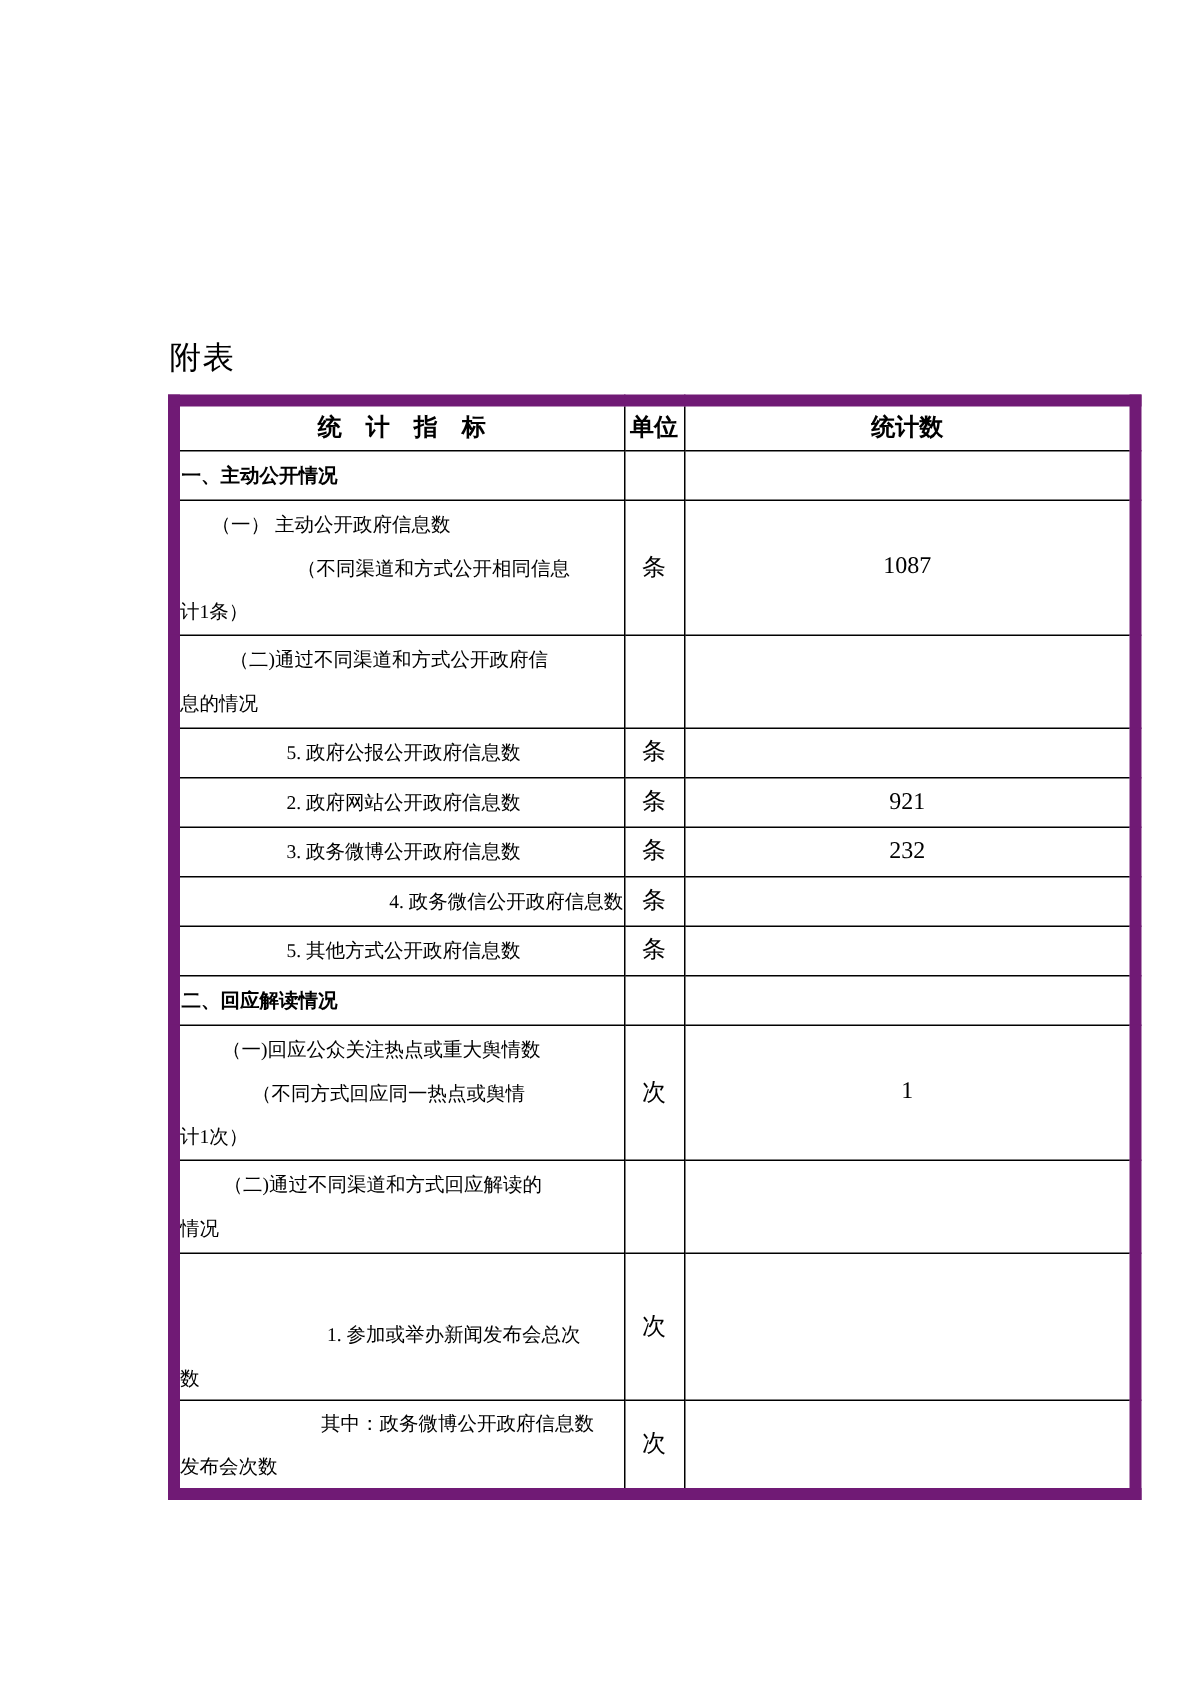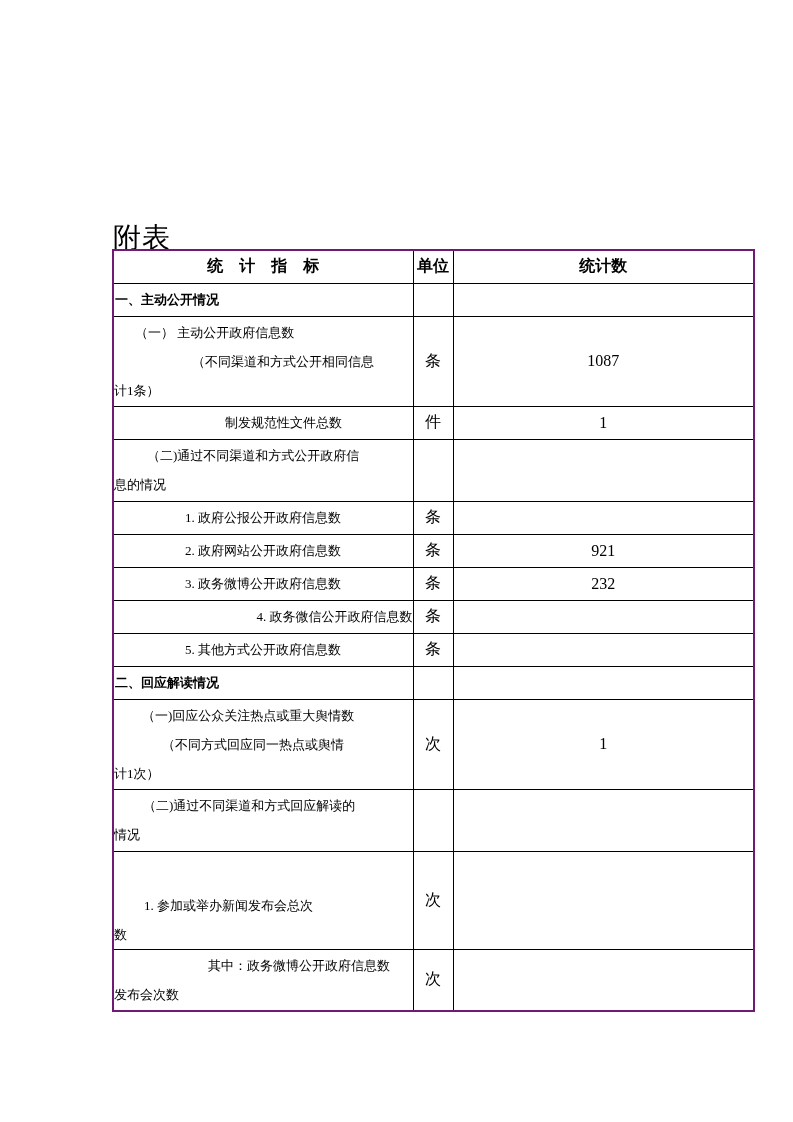--- a/index.html
+++ b/index.html
@@ -3,26 +3,26 @@
 <meta charset="utf-8">
 <style>
   html,body{margin:0;padding:0;}
   body{
     width:793px;height:1122px;background:#ffffff;position:relative;
     font-family:"Liberation Serif", serif;color:#000;
     -webkit-font-smoothing:antialiased;
   }
   .doc-title{
     position:absolute;left:113px;top:224px;
-    font-size:28px;line-height:28px;letter-spacing:1px;
+    font-size:21px;line-height:28px;letter-spacing:1px;
   }
   table.appendix{
-    position:absolute;left:112px;top:249px;width:641px;
+    position:absolute;left:112px;top:263px;width:641px;
     border-collapse:collapse;table-layout:fixed;
-    border:2px solid #701a75;
+    border:8px solid #701a75;
   }
   table.appendix th, table.appendix td{
     border:1px solid #000;padding:0;overflow:hidden;
   }
   thead tr{height:33px;}
   th{
     font-family:"Liberation Sans", sans-serif;
     font-weight:bold;font-size:16px;text-align:center;vertical-align:middle;
   }
   tr.h1{height:33px;}
@@ -65,38 +65,31 @@
       </tr>
       <tr class="h3">
         <td class="c-ind">
           <div class="ind-line" style="padding-left: 21px;">（一） 主动公开政府信息数</div>
           <div class="ind-line" style="padding-left: 58px; margin-left: 20px;">（不同渠道和方式公开相同信息</div>
           <div class="ind-line" style="padding-left: 0px;">计1条）</div>
         </td>
         <td class="c-unit">条</td>
         <td class="c-val">1087</td>
       </tr>
-      <tr class="h1">
-        <td class="c-ind">
-          <div class="ind-line" style="padding-left: 111px;">制发规范性文件总数</div>
-        </td>
-        <td class="c-unit">件</td>
-        <td class="c-val">1</td>
-      </tr>
       <tr class="h2">
         <td class="c-ind">
           <div class="ind-line" style="padding-left: 33px;">（二)通过不同渠道和方式公开政府信</div>
           <div class="ind-line" style="padding-left: 0px;">息的情况</div>
         </td>
         <td class="c-unit"></td>
         <td class="c-val"></td>
       </tr>
       <tr class="h1">
         <td class="c-ind">
-          <div class="ind-line" style="padding-left: 71px;">1. 政府公报公开政府信息数</div>
+          <div class="ind-line" style="padding-left: 71px;">5. 政府公报公开政府信息数</div>
         </td>
         <td class="c-unit">条</td>
         <td class="c-val"></td>
       </tr>
       <tr class="h1">
         <td class="c-ind">
           <div class="ind-line" style="padding-left: 71px;">2. 政府网站公开政府信息数</div>
         </td>
         <td class="c-unit">条</td>
         <td class="c-val">921</td>
@@ -141,21 +134,21 @@
       <tr class="h2">
         <td class="c-ind">
           <div class="ind-line" style="padding-left: 29px;">（二)通过不同渠道和方式回应解读的</div>
           <div class="ind-line" style="padding-left: 0px;">情况</div>
         </td>
         <td class="c-unit"></td>
         <td class="c-val"></td>
       </tr>
       <tr class="h2">
         <td class="c-ind">
-          <div class="ind-line" style="padding-left: 30px; margin-top: 39px;">1. 参加或举办新闻发布会总次</div>
+          <div class="ind-line" style="padding-left: 98px; margin-top: 39px;">1. 参加或举办新闻发布会总次</div>
           <div class="ind-line" style="padding-left: 0px;">数</div>
         </td>
         <td class="c-unit">次</td>
         <td class="c-val"></td>
       </tr>
       <tr class="h2">
         <td class="c-ind">
           <div class="ind-line" style="padding-left: 94px;">其中：政务微博公开政府信息数</div>
           <div class="ind-line" style="padding-left: 0px;">发布会次数</div>
         </td>

